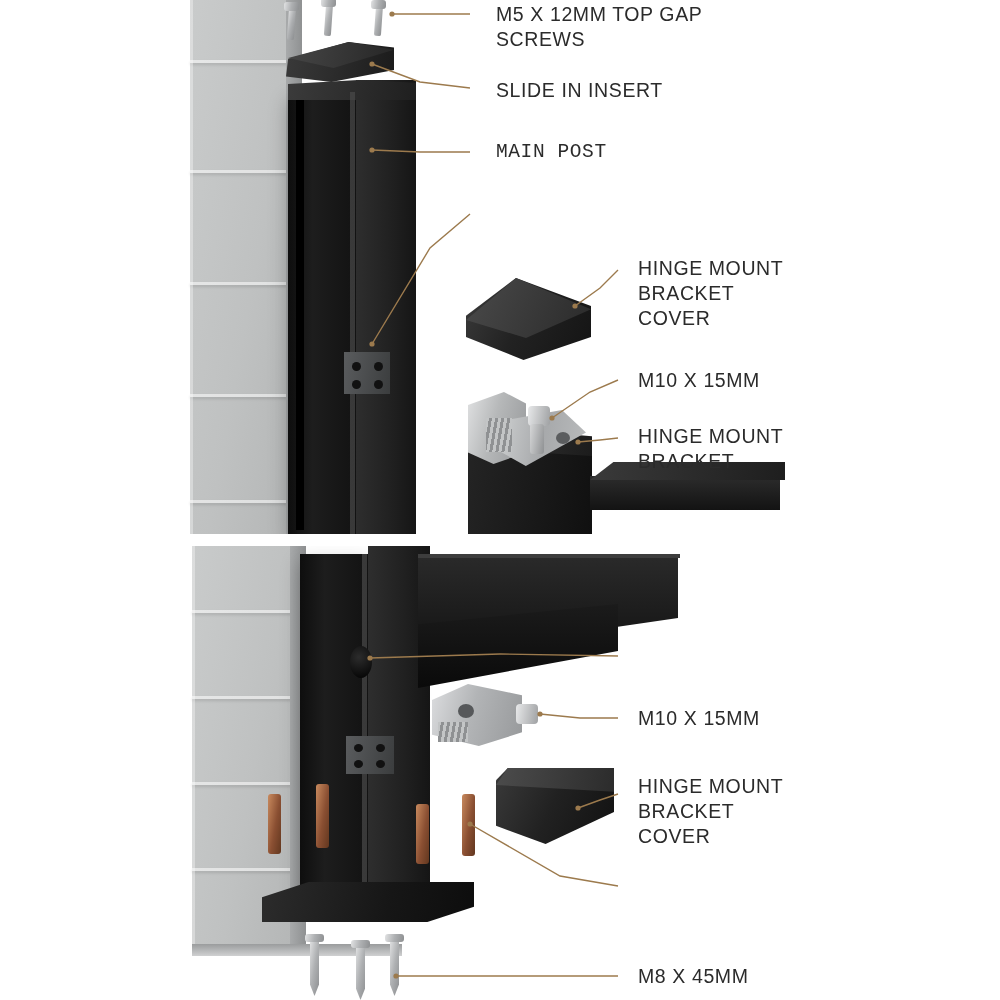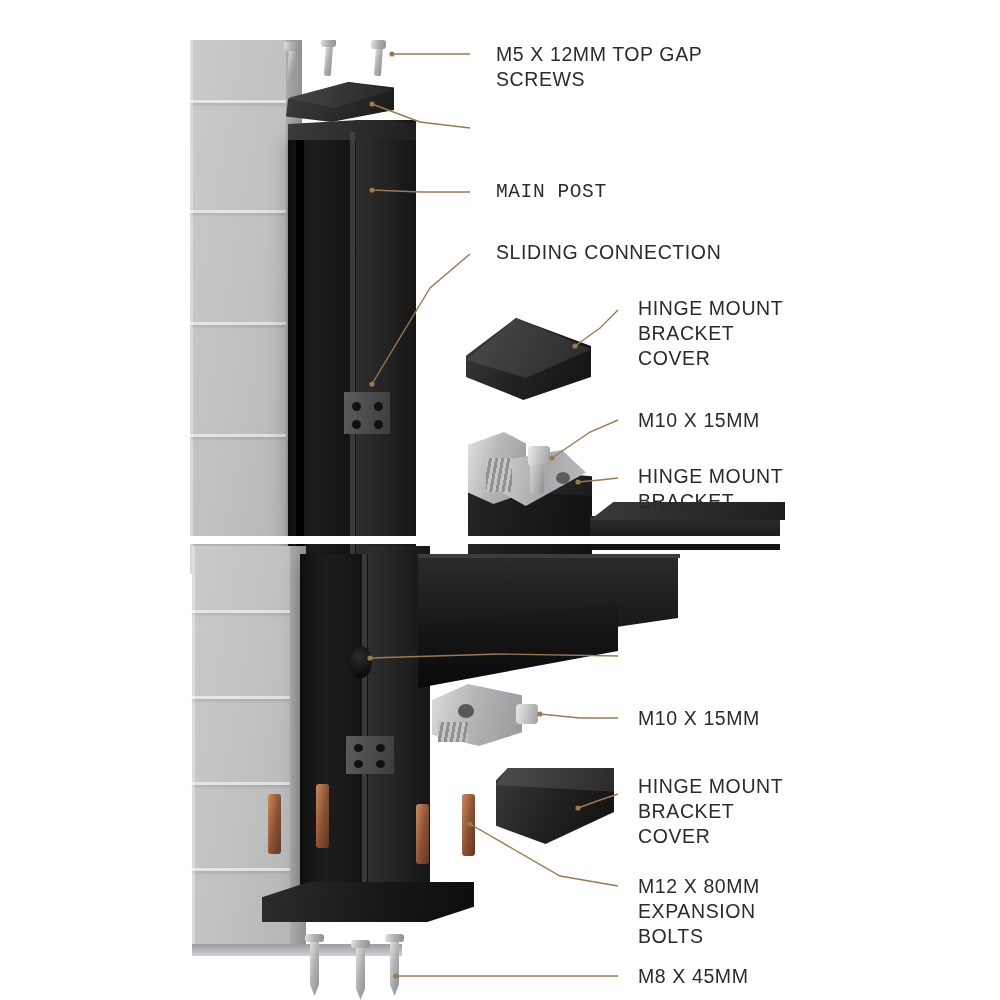--- a/index.html
+++ b/index.html
@@ -16,21 +16,21 @@
     height: 1000px;
     background: #ffffff;
     overflow: hidden;
   }
   .panel {
     position: absolute;
     left: 0;
     width: 1000px;
     overflow: hidden;
   }
-  #panel-top { top: 0; height: 534px; margin-top: 40px; }
+  #panel-top { top: 0; height: 534px; }
   #panel-bottom { top: 546px; height: 454px; }
 
   .divider {
     position: absolute;
     left: 0;
     top: 536px;
     width: 1000px;
     height: 8px;
     background: #ffffff;
   }
@@ -205,22 +205,22 @@
 
       <path class="leader" d="M 552 418 L 590 392 L 618 380"></path>
       <circle class="leader-dot" cx="552" cy="418" r="2.6"></circle>
 
       <path class="leader" d="M 578 442 L 600 440 L 618 438"></path>
       <circle class="leader-dot" cx="578" cy="442" r="2.6"></circle>
     </svg>
 
     <div class="label" style="left:496px; top:2px;">M5 X 12MM TOP GAP
 SCREWS</div>
+    <div class="label" style="left:496px; top:78px;">SLIDE IN INSERT</div>
     <div class="label" style="left:496px; top:140px;font-family:Liberation Mono, monospace;">MAIN POST</div>
-    <div class="label" style="left:496px; top:200px;">SLIDING CONNECTION</div>
     <div class="label" style="left:638px; top:256px;">HINGE MOUNT
 BRACKET
 COVER</div>
     <div class="label" style="left:638px; top:368px;">M10 X 15MM</div>
     <div class="label" style="left:638px; top:424px;">HINGE MOUNT
 BRACKET</div>
   </div>
 
   <div class="divider"></div>
 
@@ -314,19 +314,16 @@
       <circle class="leader-dot" cx="470" cy="278" r="2.6"></circle>
 
       <path class="leader" d="M 396 430 L 500 430 L 618 430"></path>
       <circle class="leader-dot" cx="396" cy="430" r="2.6"></circle>
     </svg>
 
     <div class="label" style="left:638px; top:160px;">M10 X 15MM</div>
     <div class="label" style="left:638px; top:228px;">HINGE MOUNT
 BRACKET
 COVER</div>
-    <div class="label" style="left:638px; top:328px;">M12 X 80MM
-EXPANSION
-BOLTS</div>
     <div class="label" style="left:638px; top:418px;">M8 X 45MM</div>
   </div>
 
 </div>
 
 </body></html>

